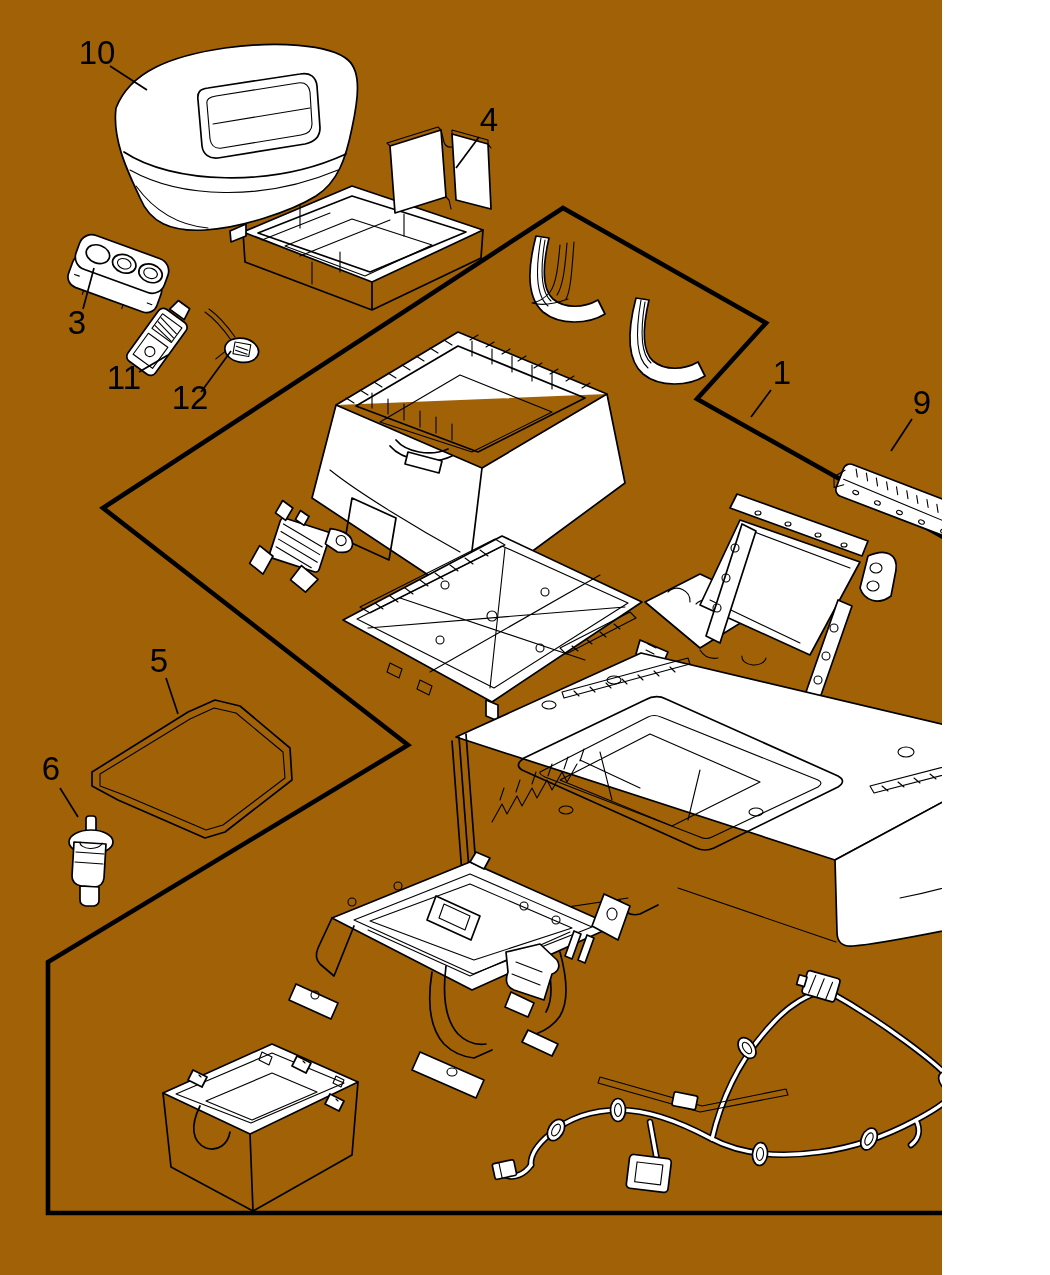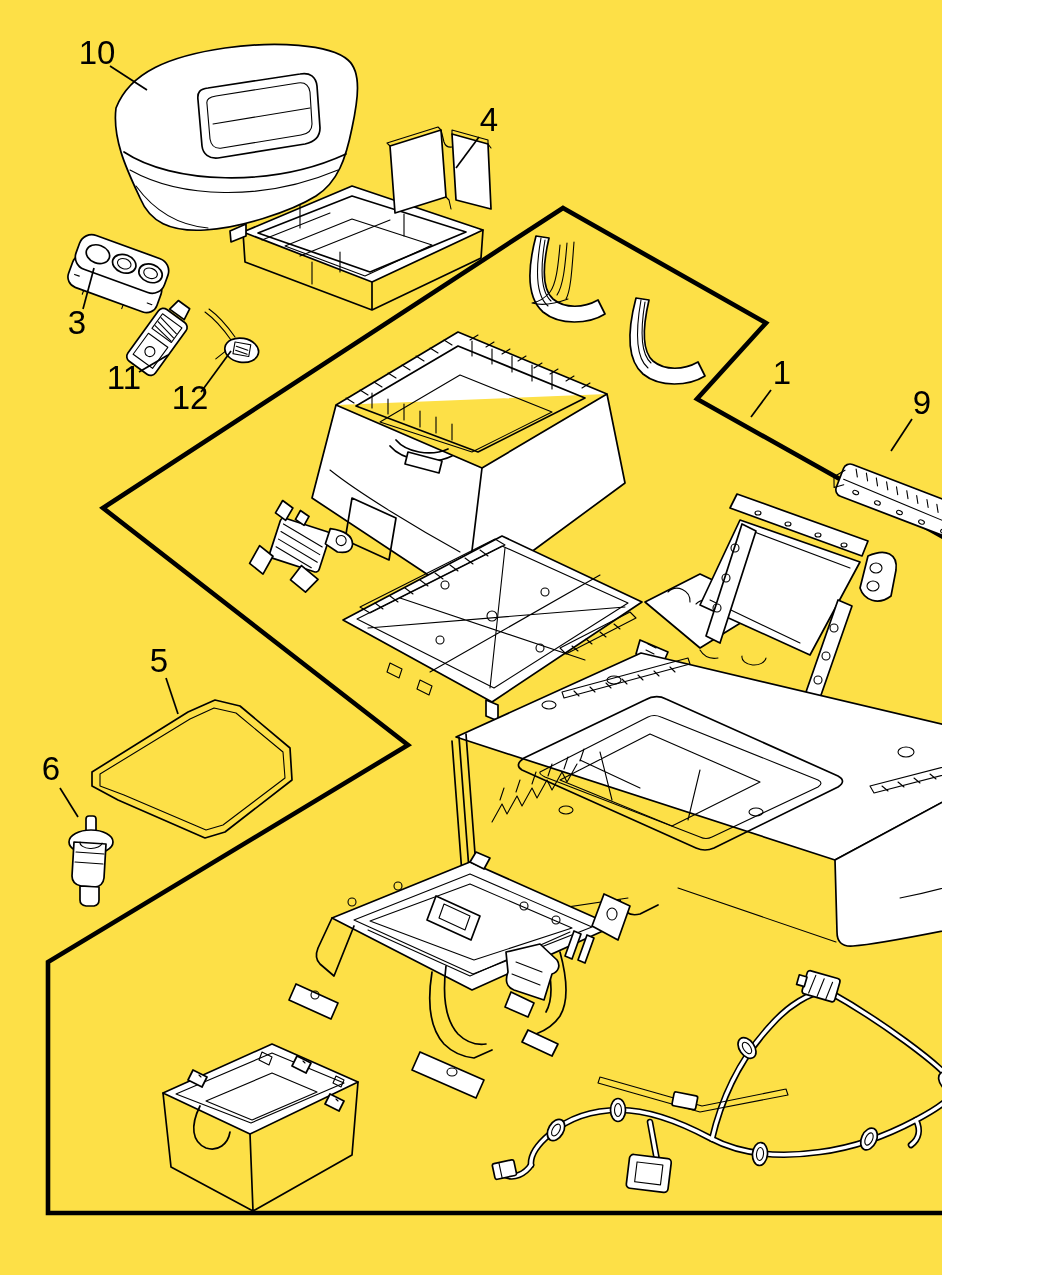--- a/index.html
+++ b/index.html
@@ -1,16 +1,16 @@
 <!DOCTYPE html>
 <html><head>
 <meta charset="utf-8">
 <style>
   html,body{margin:0;padding:0;background:#fff;}
-  .stage{position:relative;width:942px;height:1275px;background:#fde047;overflow:hidden;}
+  .stage{position:relative;width:942px;height:1275px;background:#a16207;overflow:hidden;}
   svg{display:block;}
   .p{fill:#fff;stroke:#000;stroke-width:1.7;stroke-linejoin:round;}
   .l{fill:none;stroke:#000;stroke-width:1.7;stroke-linejoin:round;stroke-linecap:round;}
   .t{fill:none;stroke:#000;stroke-width:1.1;stroke-linejoin:round;stroke-linecap:round;}
   .b{fill:none;stroke:#000;stroke-width:4.6;stroke-linejoin:miter;}
   .tube{fill:none;stroke:#000;stroke-width:6.6;stroke-linecap:round;}
   .w{fill:none;stroke:#fff;stroke-width:3.4;stroke-linecap:round;}
   text.callout{font-family:"Liberation Sans","DejaVu Sans",sans-serif;font-size:33px;fill:#000;text-anchor:middle;}
 </style>
 </head>

